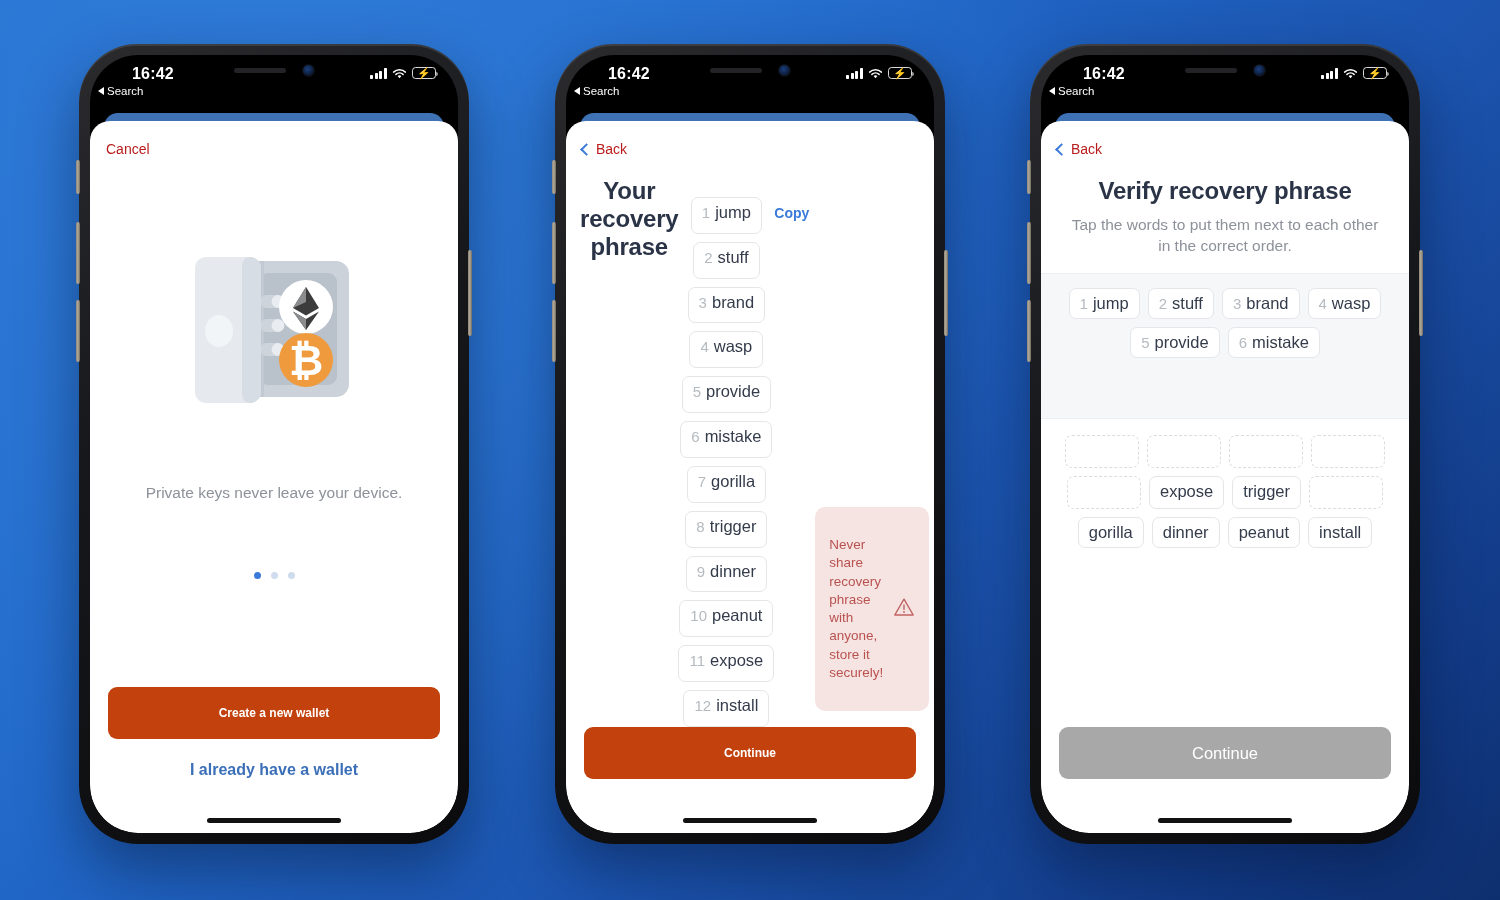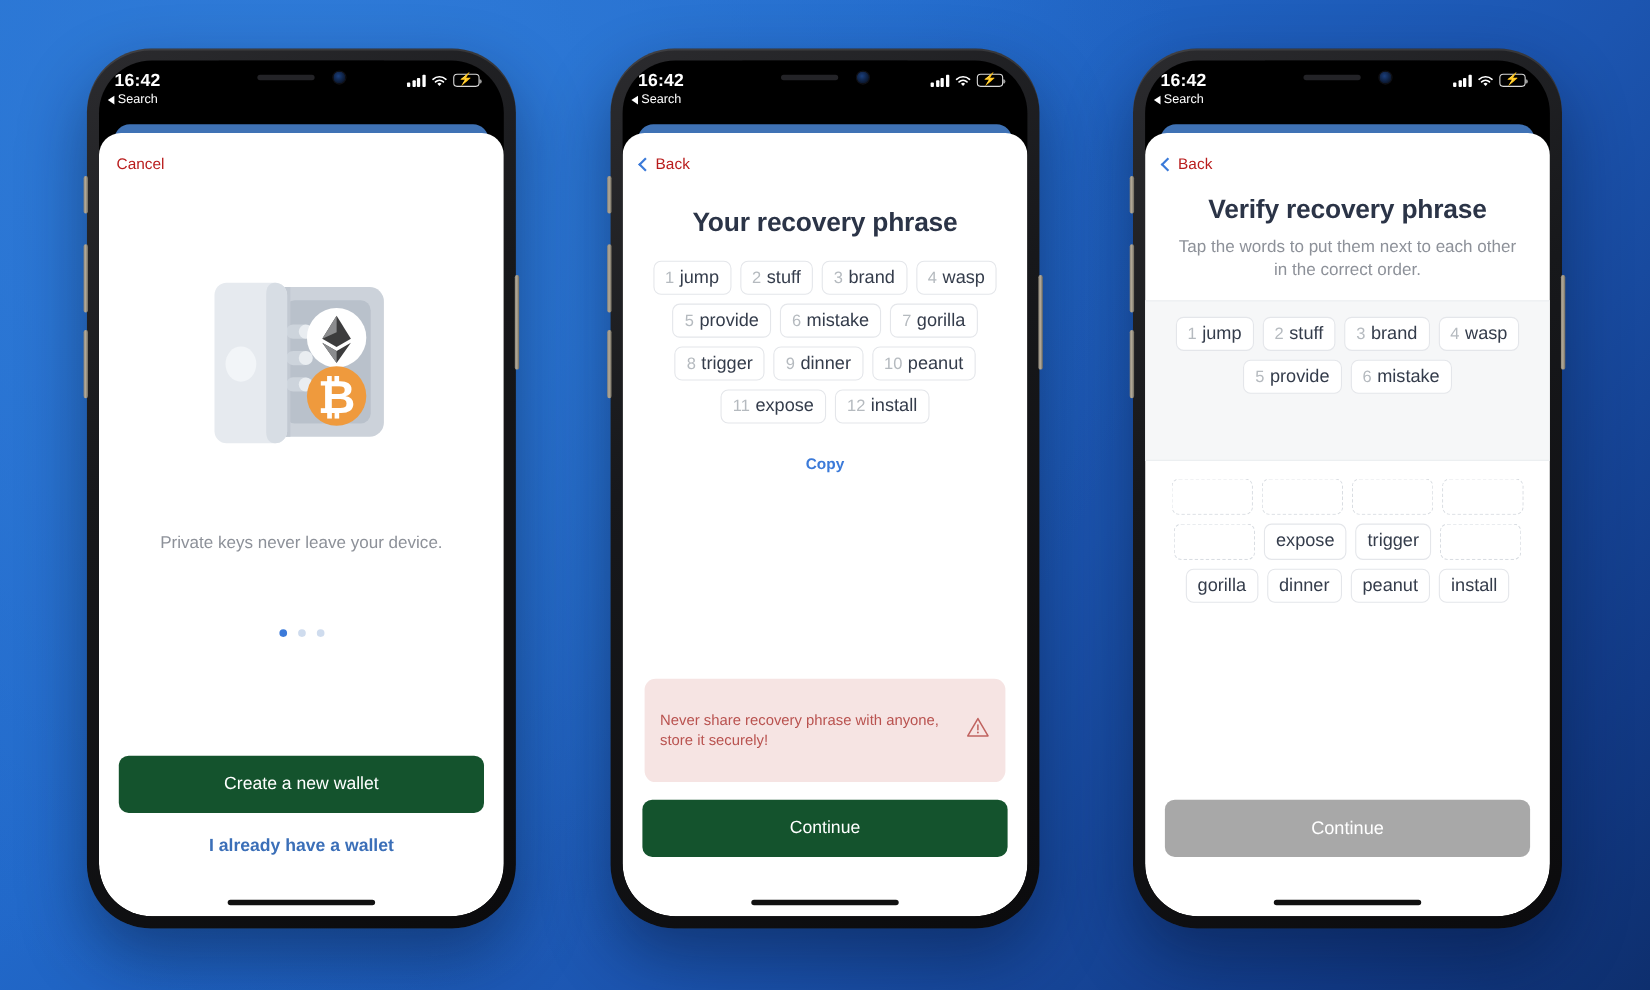--- a/index.html
+++ b/index.html
@@ -64,21 +64,21 @@
     border-radius: 0 0 20px 20px;
     display: flex; align-items: center; justify-content: center; gap: 16px;
   }
   .speaker { width: 52px; height: 5px; border-radius: 3px; background: #232327; }
   .camera {
     width: 13px; height: 13px; border-radius: 50%;
     background: radial-gradient(circle at 42% 38%, #1b3f7d 0%, #10254a 45%, #06070c 100%);
     border: 1px solid #101014;
   }
   .st-time {
-    position: absolute; top: 10px; left: 14px;
+    position: absolute; top: 10px; left: 42px;
     font-size: 16px; font-weight: bold; letter-spacing: .2px;
   }
   .st-back {
     position: absolute; top: 30px; left: 8px;
     font-size: 11.5px; display: flex; align-items: center; gap: 3px;
   }
   .st-back .tri {
     width: 0; height: 0;
     border-top: 4px solid transparent;
     border-bottom: 4px solid transparent;
@@ -164,22 +164,22 @@
   }
   .safe-wrap { margin-bottom: 64px; }
   .dots { display: flex; gap: 10px; margin-top: 68px; }
   .dot { width: 7px; height: 7px; border-radius: 50%; background: #cfdcee; }
   .dot.on { background: #3b7ad9; }
 
   .s1-foot { flex: none; padding: 0 18px 54px; }
   .btn-primary {
     display: flex; align-items: center; justify-content: center;
     height: 52px; border-radius: 9px;
-    background: #14532d; color: #fff;
-    font-size: 16px; font-weight: normal;
+    background: #c2410c; color: #fff;
+    font-size: 12px; font-weight: bold;
     cursor: pointer;
   }
   .btn-primary.disabled { background: #a8a8a8; font-weight: normal; font-size: 16.5px; }
   .btn-text {
     margin-top: 22px; text-align: center;
     color: #3b6fb8; font-size: 16px; font-weight: bold;
     cursor: pointer;
   }
 
   
@@ -197,21 +197,21 @@
     cursor: pointer;
   }
   .chip .num { color: #b5babf; font-size: 15px; }
   .chip.slot {
     border: 1.4px dashed #d9dde2;
     background: transparent;
     min-width: 74px; height: 33px;
   }
 
   
-  .s2-mid { flex: 1; display: flex; flex-direction: column; padding: 0 14px; margin-top: 12px; }
+  .s2-mid { flex: 1; display: flex; flex-direction: row; padding: 0 14px; }
   .phrase { margin-top: 20px; }
   .copy {
     text-align: center; margin-top: 28px;
     color: #3b7ad9; font-size: 14px; font-weight: bold;
     cursor: pointer;
   }
   .warn {
     margin: auto 6px 16px;
     background: #f6e4e3;
     border-radius: 10px;

